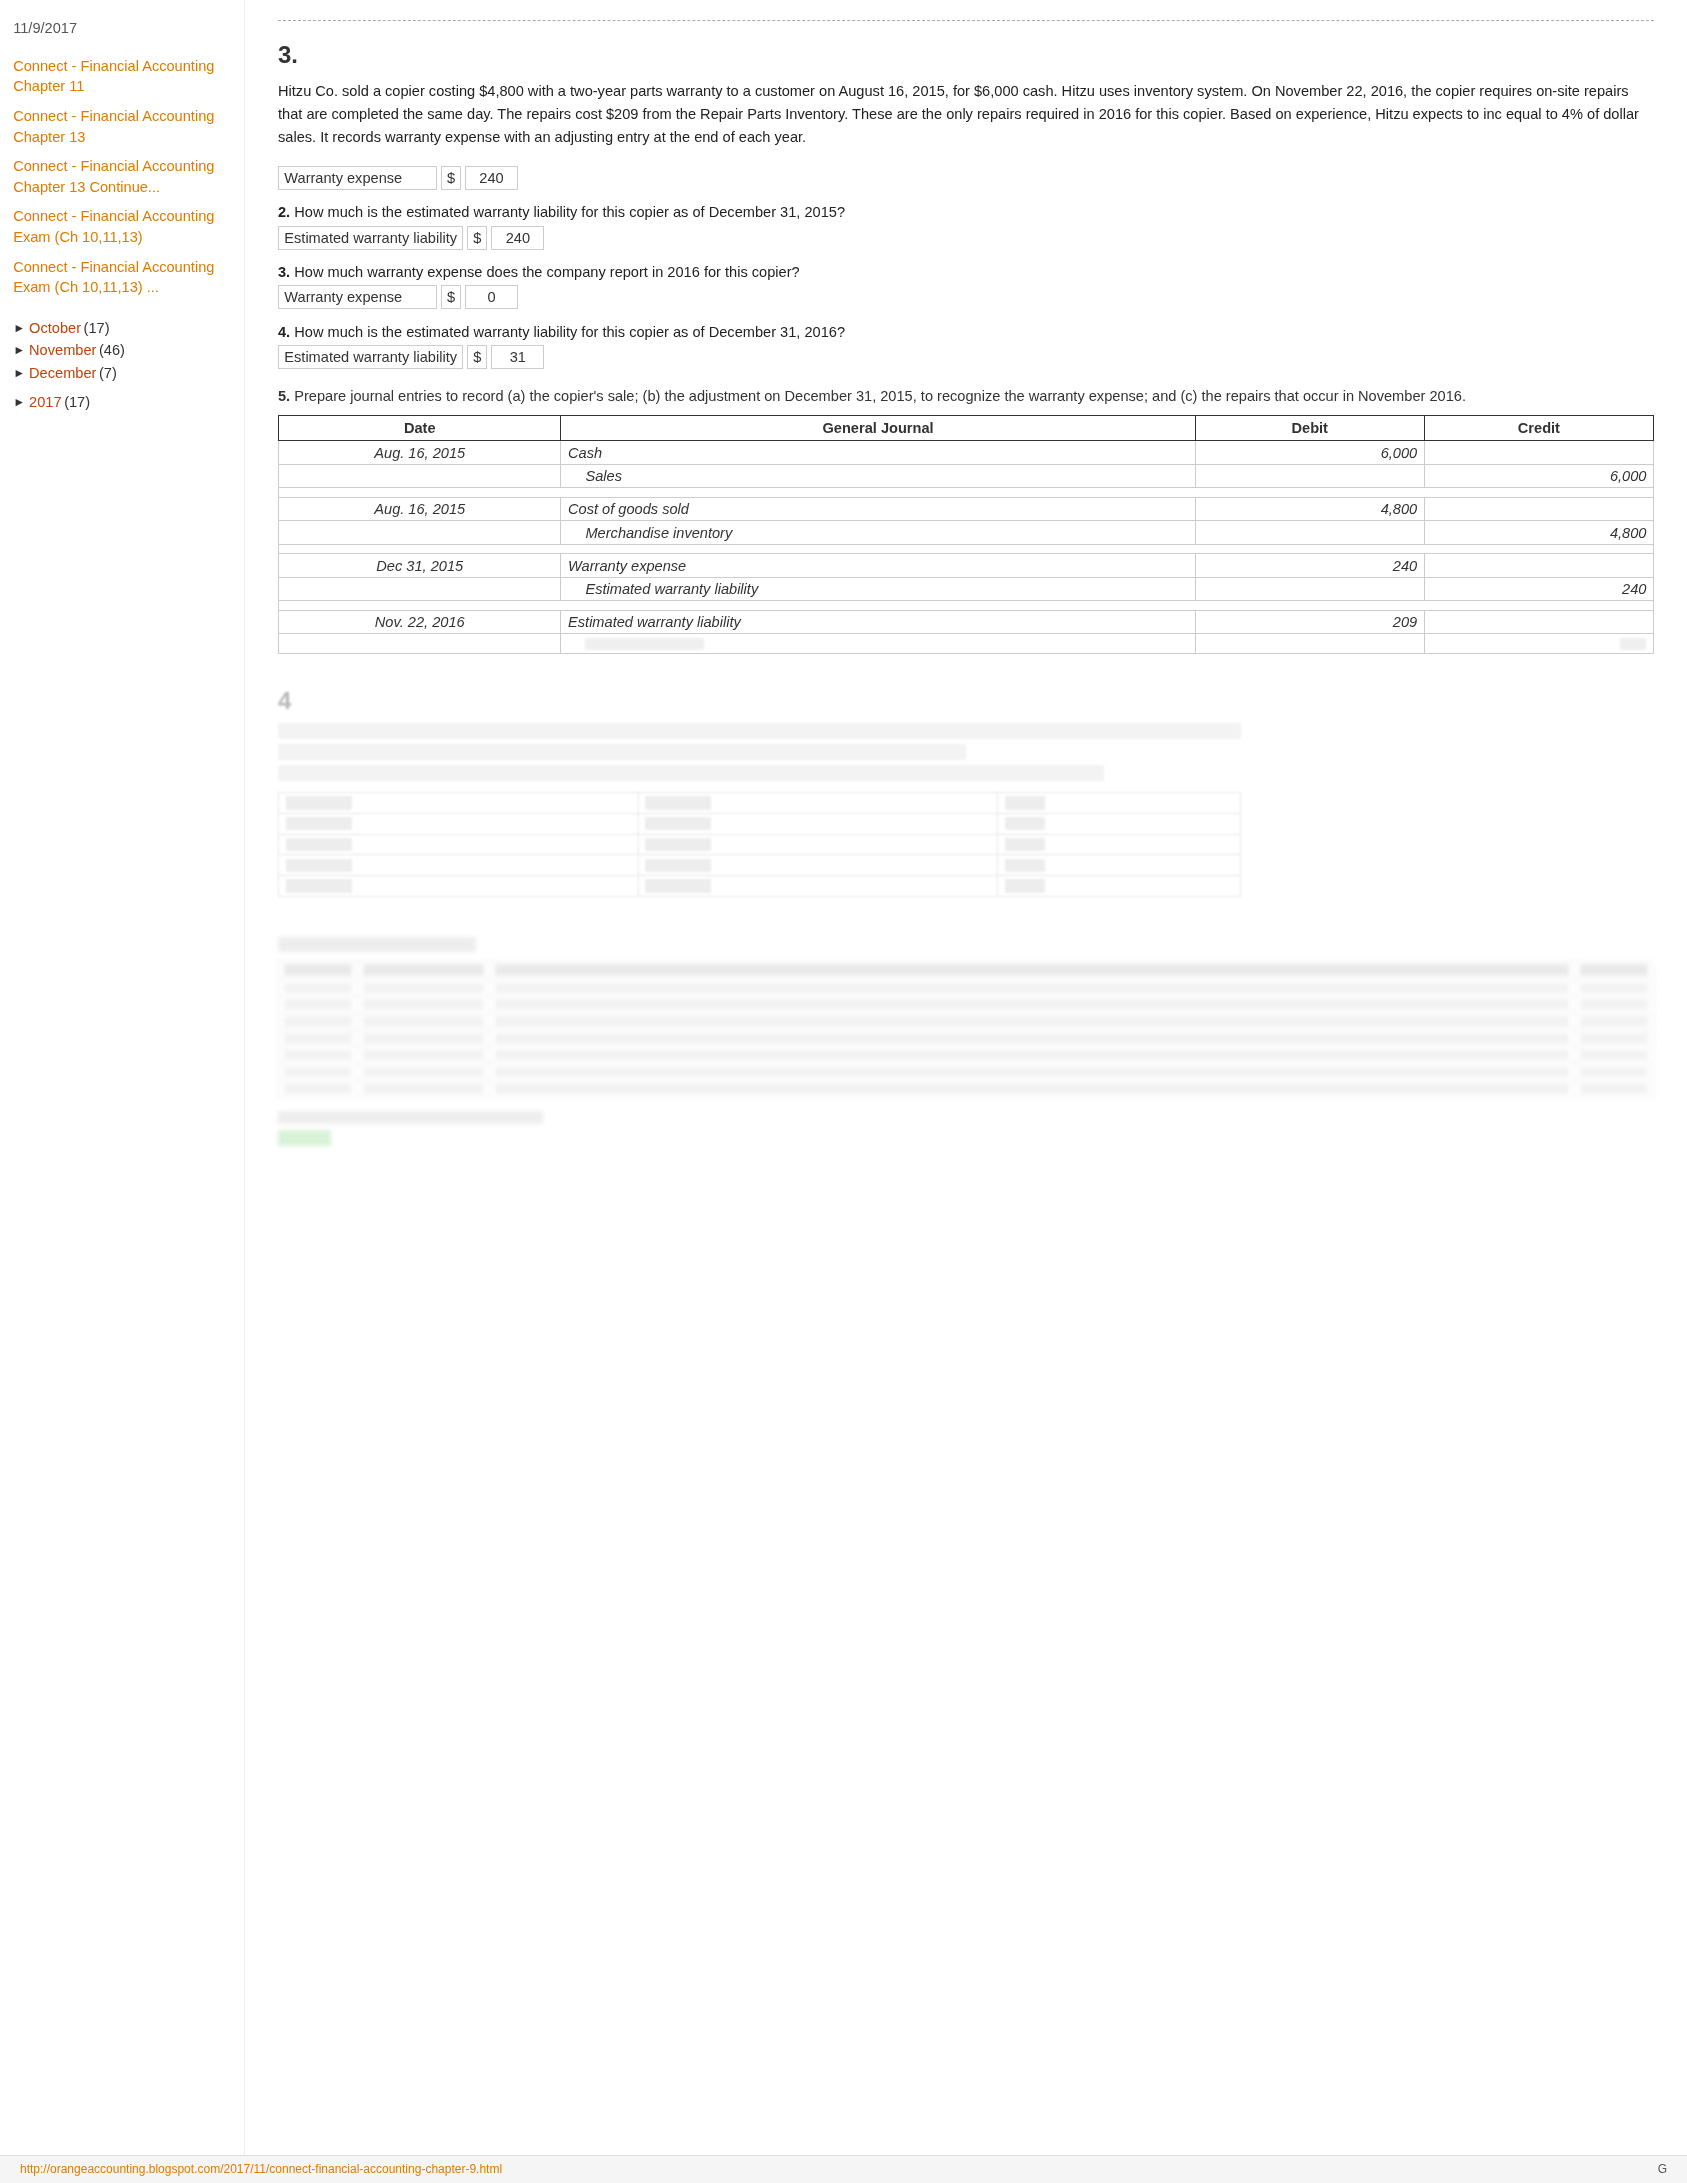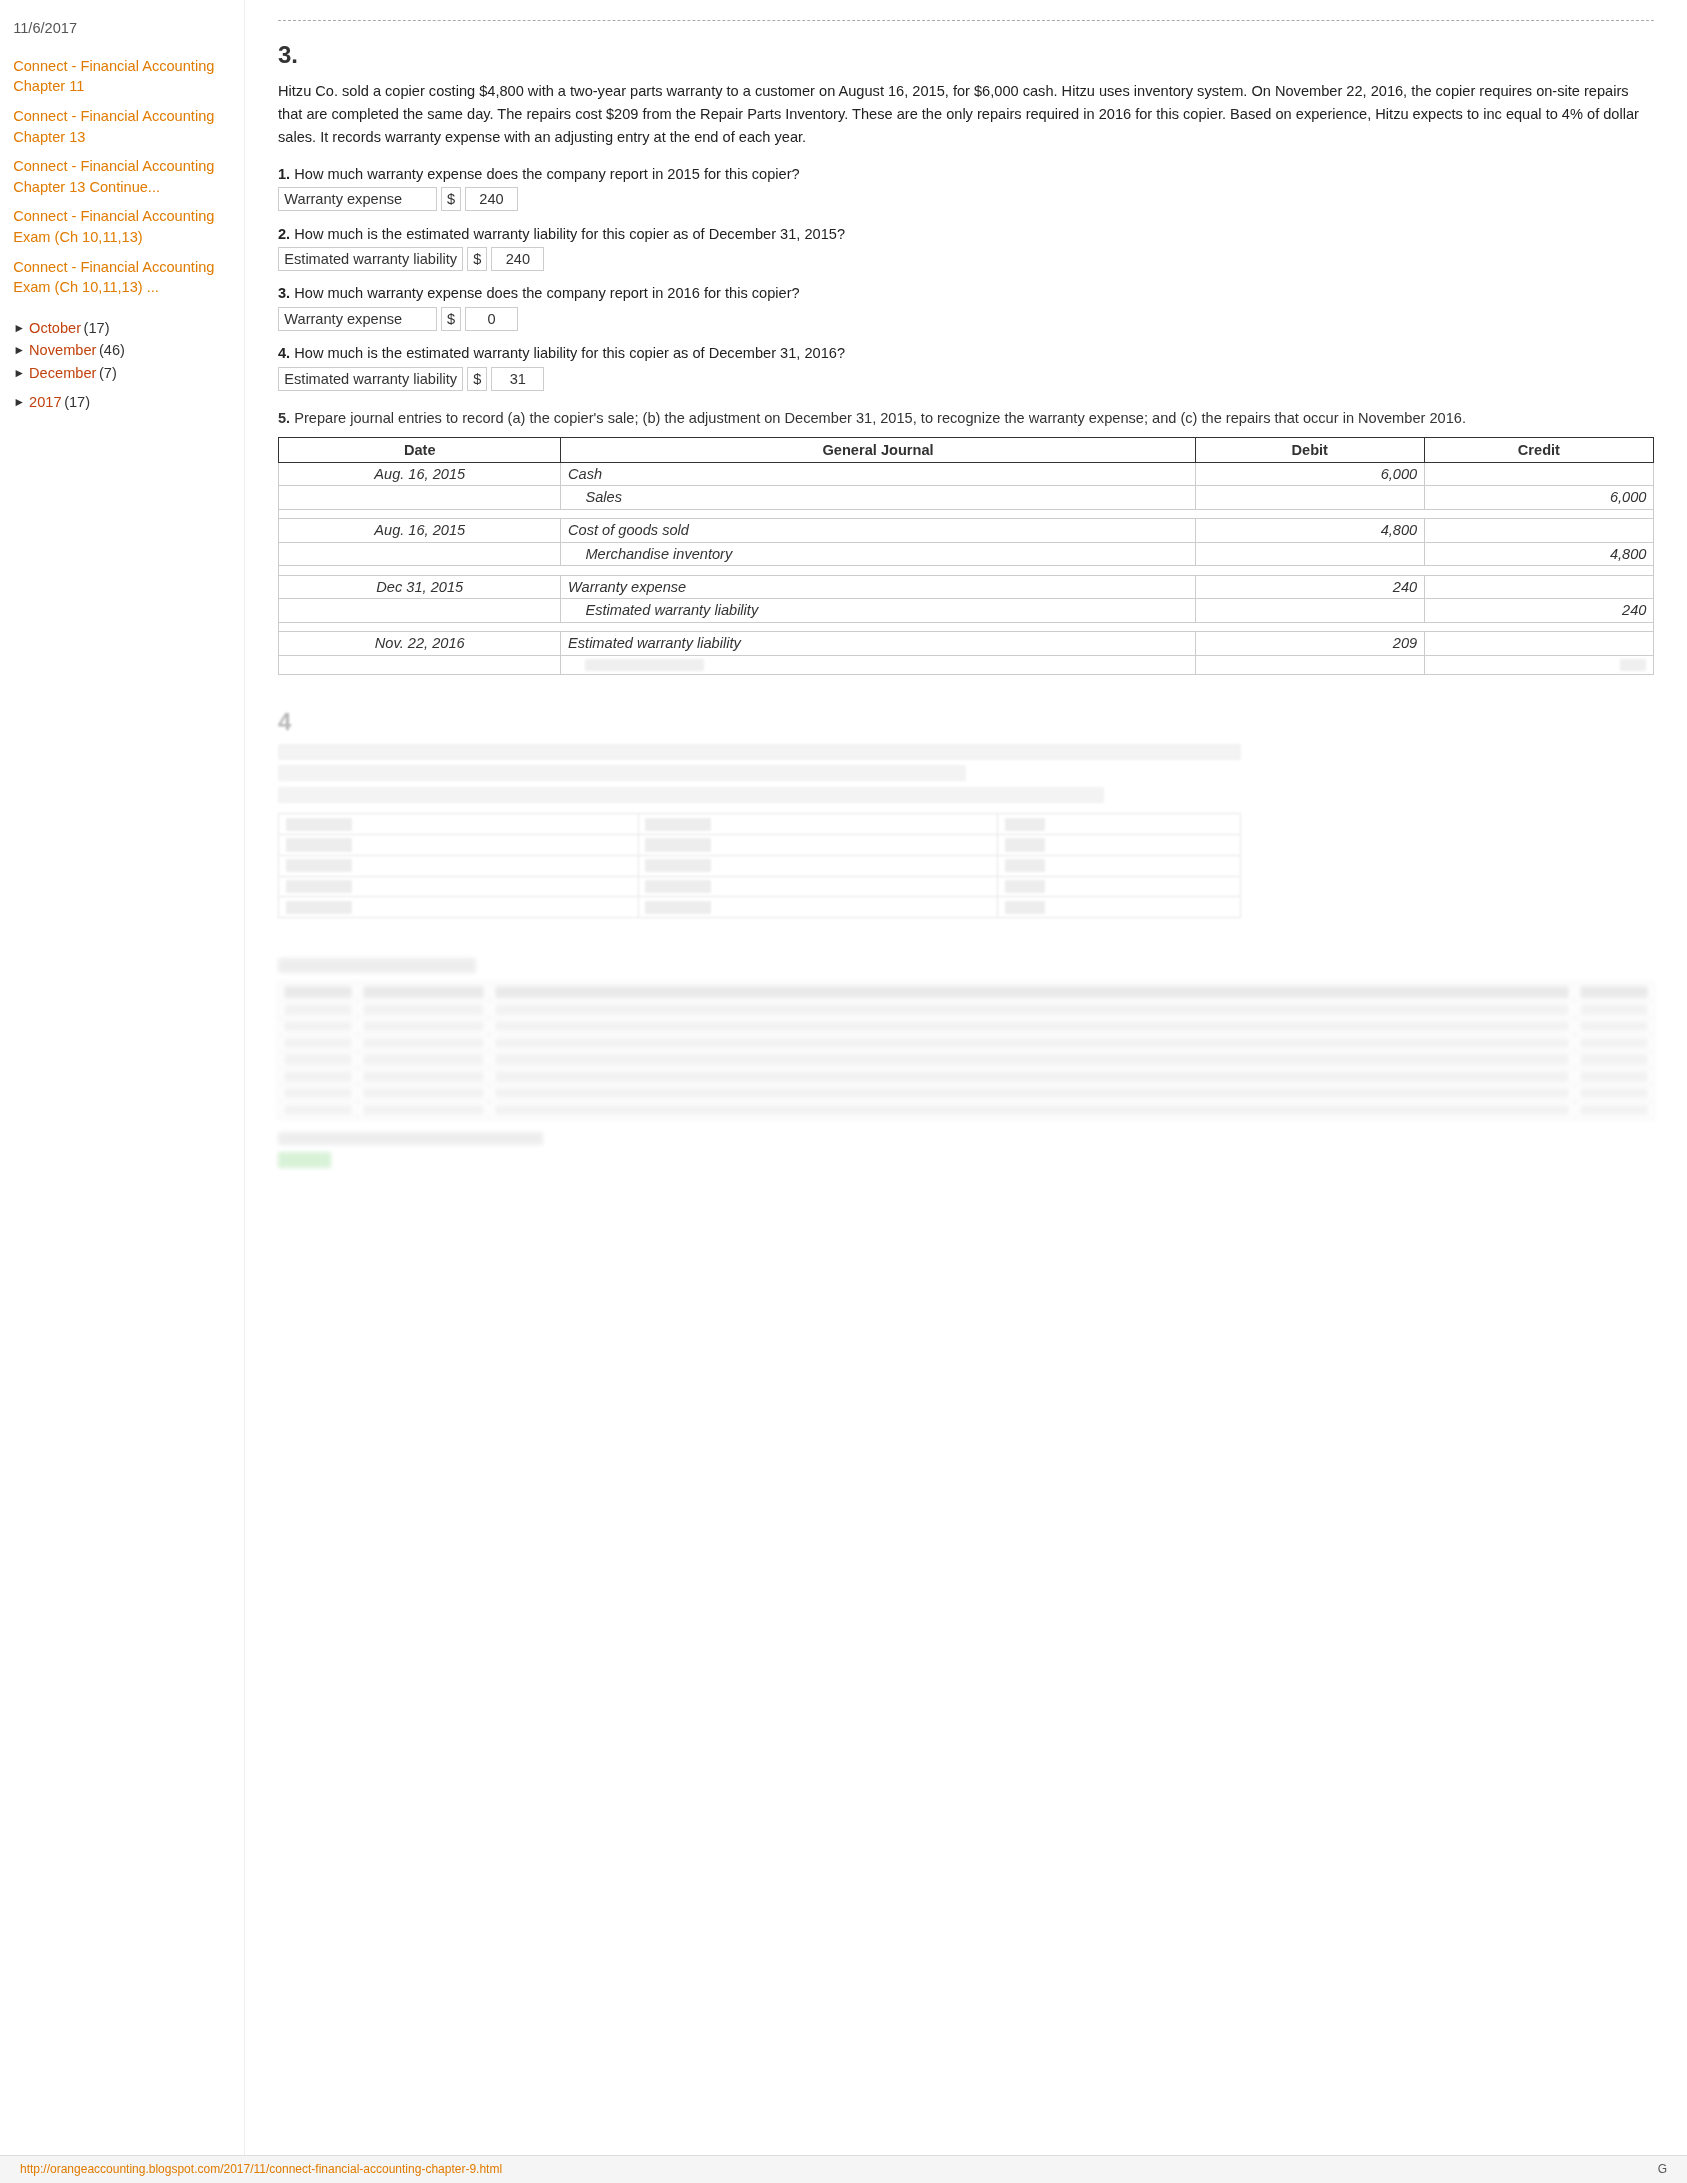--- a/index.html
+++ b/index.html
@@ -294,21 +294,21 @@
       color: #e07b00;
       text-decoration: none;
     }
   </style>
 </head>
 <body>
 
 <div class="page-wrapper">
 
   <div class="sidebar">
-    <div class="sidebar-date">11/6/2017</div>
+    <div class="sidebar-date">11/9/2017</div>
 
     <a class="sidebar-link" href="#">Connect - Financial Accounting Chapter 11</a>
     <a class="sidebar-link" href="#">Connect - Financial Accounting Chapter 13</a>
     <a class="sidebar-link" href="#">Connect - Financial Accounting Chapter 13 Continue...</a>
     <a class="sidebar-link" href="#">Connect - Financial Accounting Exam (Ch 10,11,13)</a>
     <a class="sidebar-link" href="#">Connect - Financial Accounting Exam (Ch 10,11,13) ...</a>
 
     <div style="height:13.2px;"></div>
 
     <div class="sidebar-toggle-item">
@@ -335,23 +335,20 @@
     </div>
   </div>
 
   <div class="main-content">
     <hr class="divider">
 
     <div class="question-number">3.</div>
     <p class="question-intro">Hitzu Co. sold a copier costing $4,800 with a two-year parts warranty to a customer on August 16, 2015, for $6,000 cash. Hitzu uses inventory system. On November 22, 2016, the copier requires on-site repairs that are completed the same day. The repairs cost $209 from the Repair Parts Inventory. These are the only repairs required in 2016 for this copier. Based on experience, Hitzu expects to inc equal to 4% of dollar sales. It records warranty expense with an adjusting entry at the end of each year.</p>
 
     <div class="question-block">
-      <div class="question-label">
-        <strong>1.</strong> <span>How much warranty expense does the company report in 2015 for this copier?</span>
-      </div>
       <div class="answer-row">
         <div class="answer-box-label">Warranty expense</div>
         <div class="answer-currency">$</div>
         <div class="answer-value">240</div>
       </div>
     </div>
 
     <div class="question-block">
       <div class="question-label">
         <strong>2.</strong> <span>How much is the estimated warranty liability for this copier as of December 31, 2015?</span>

